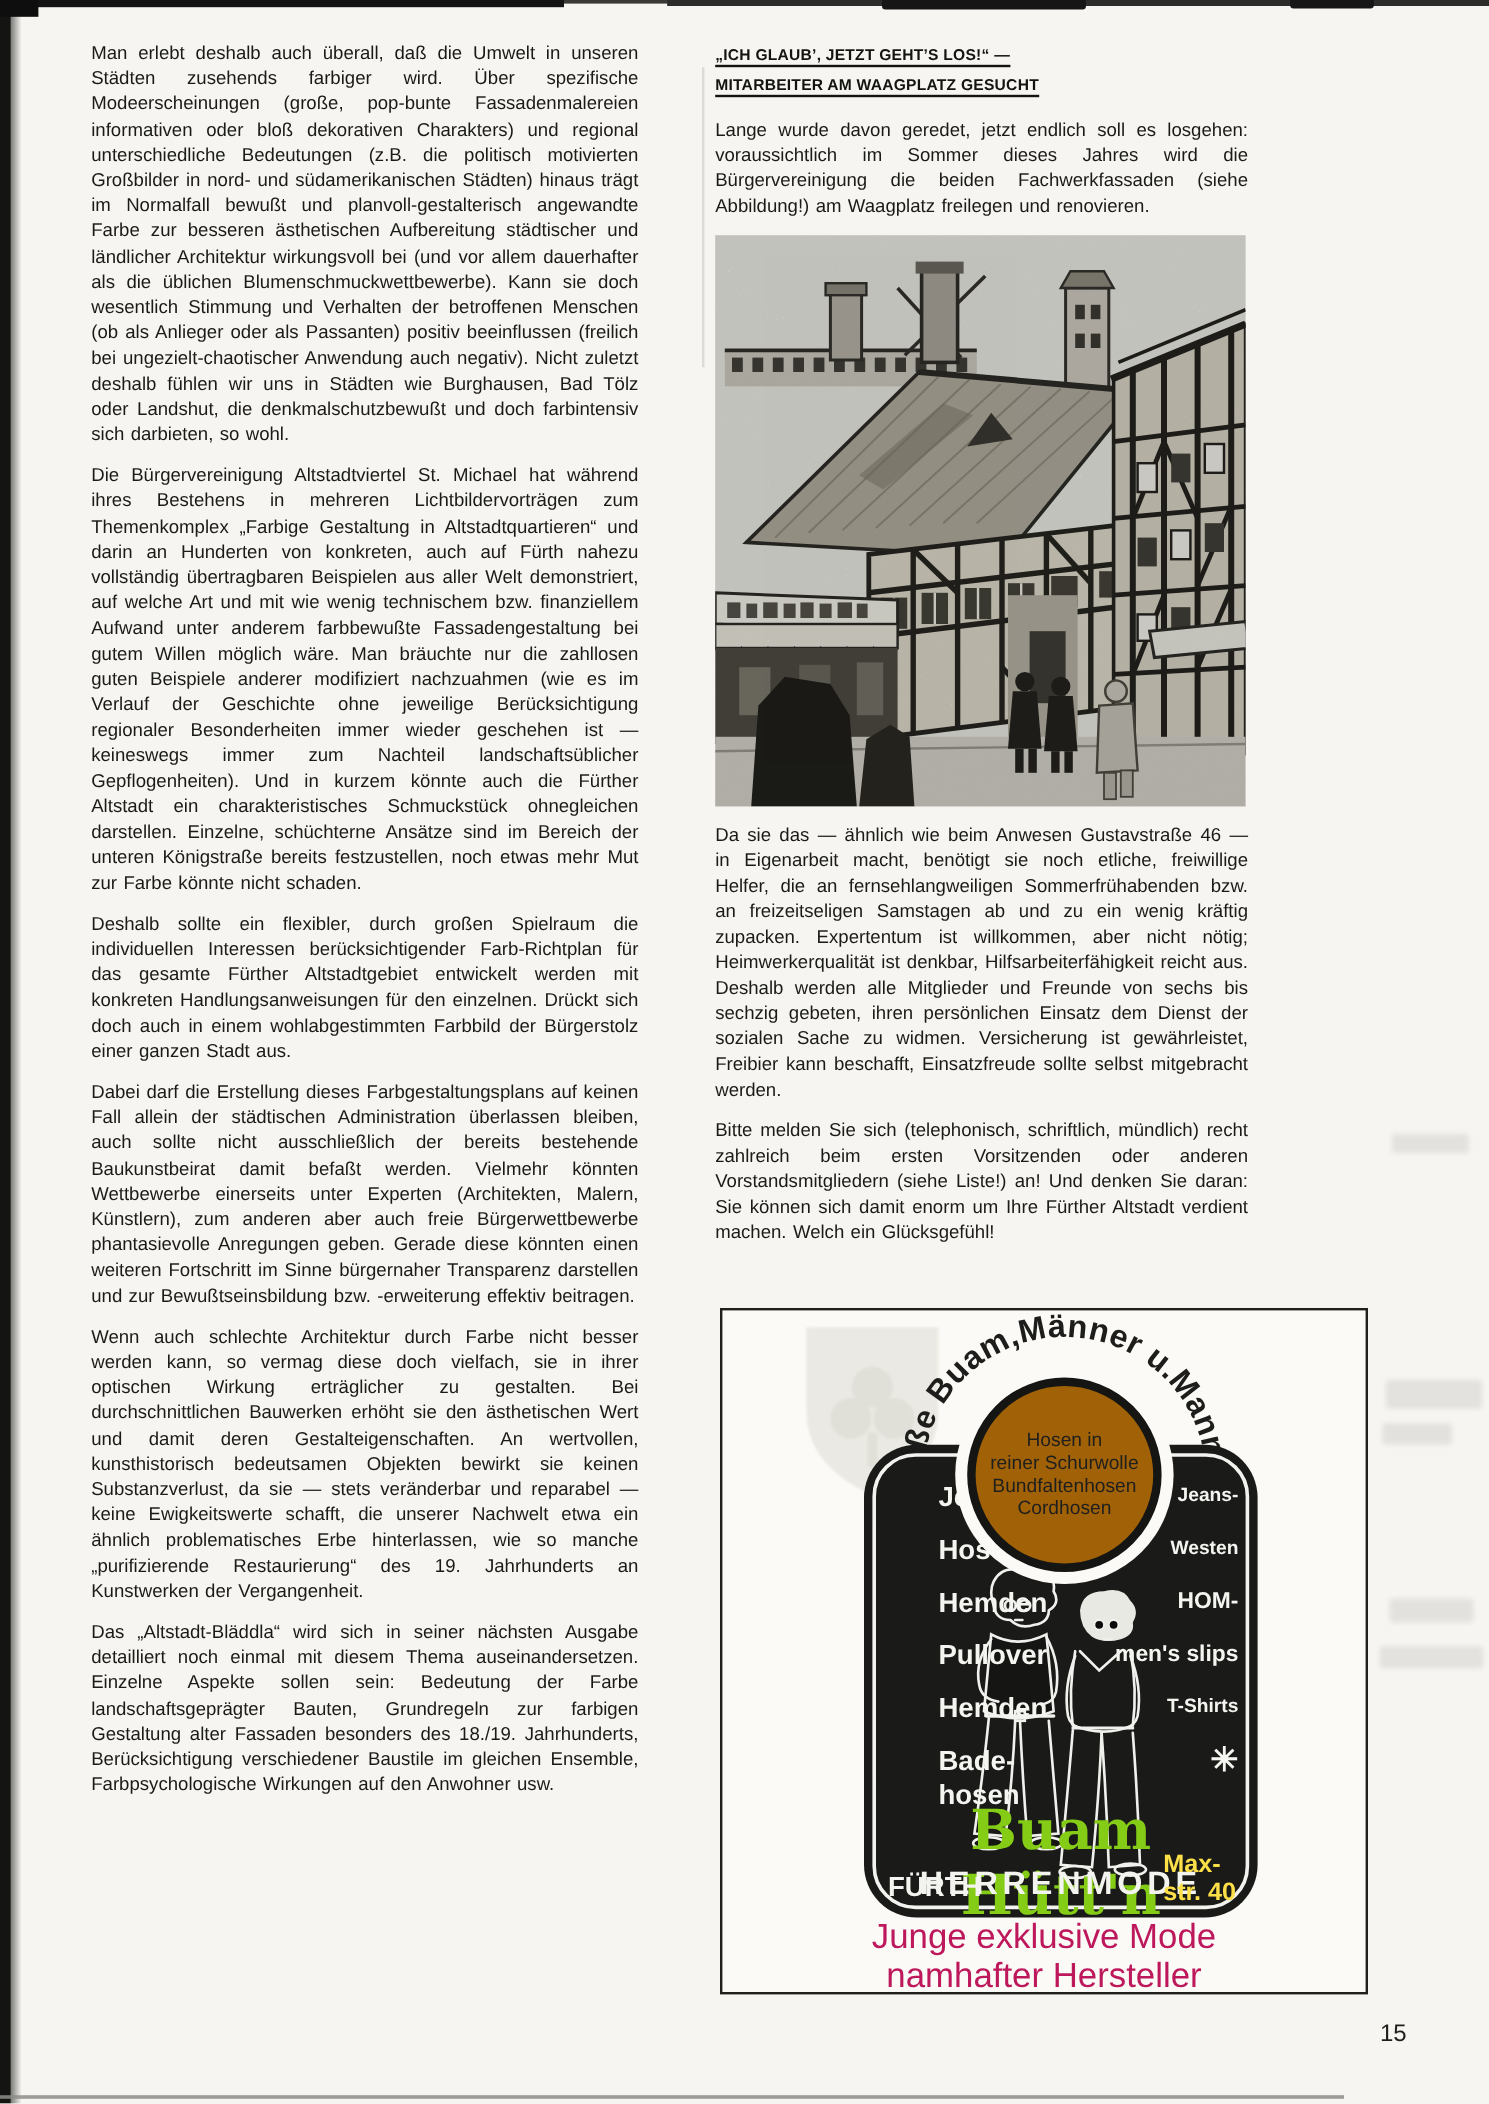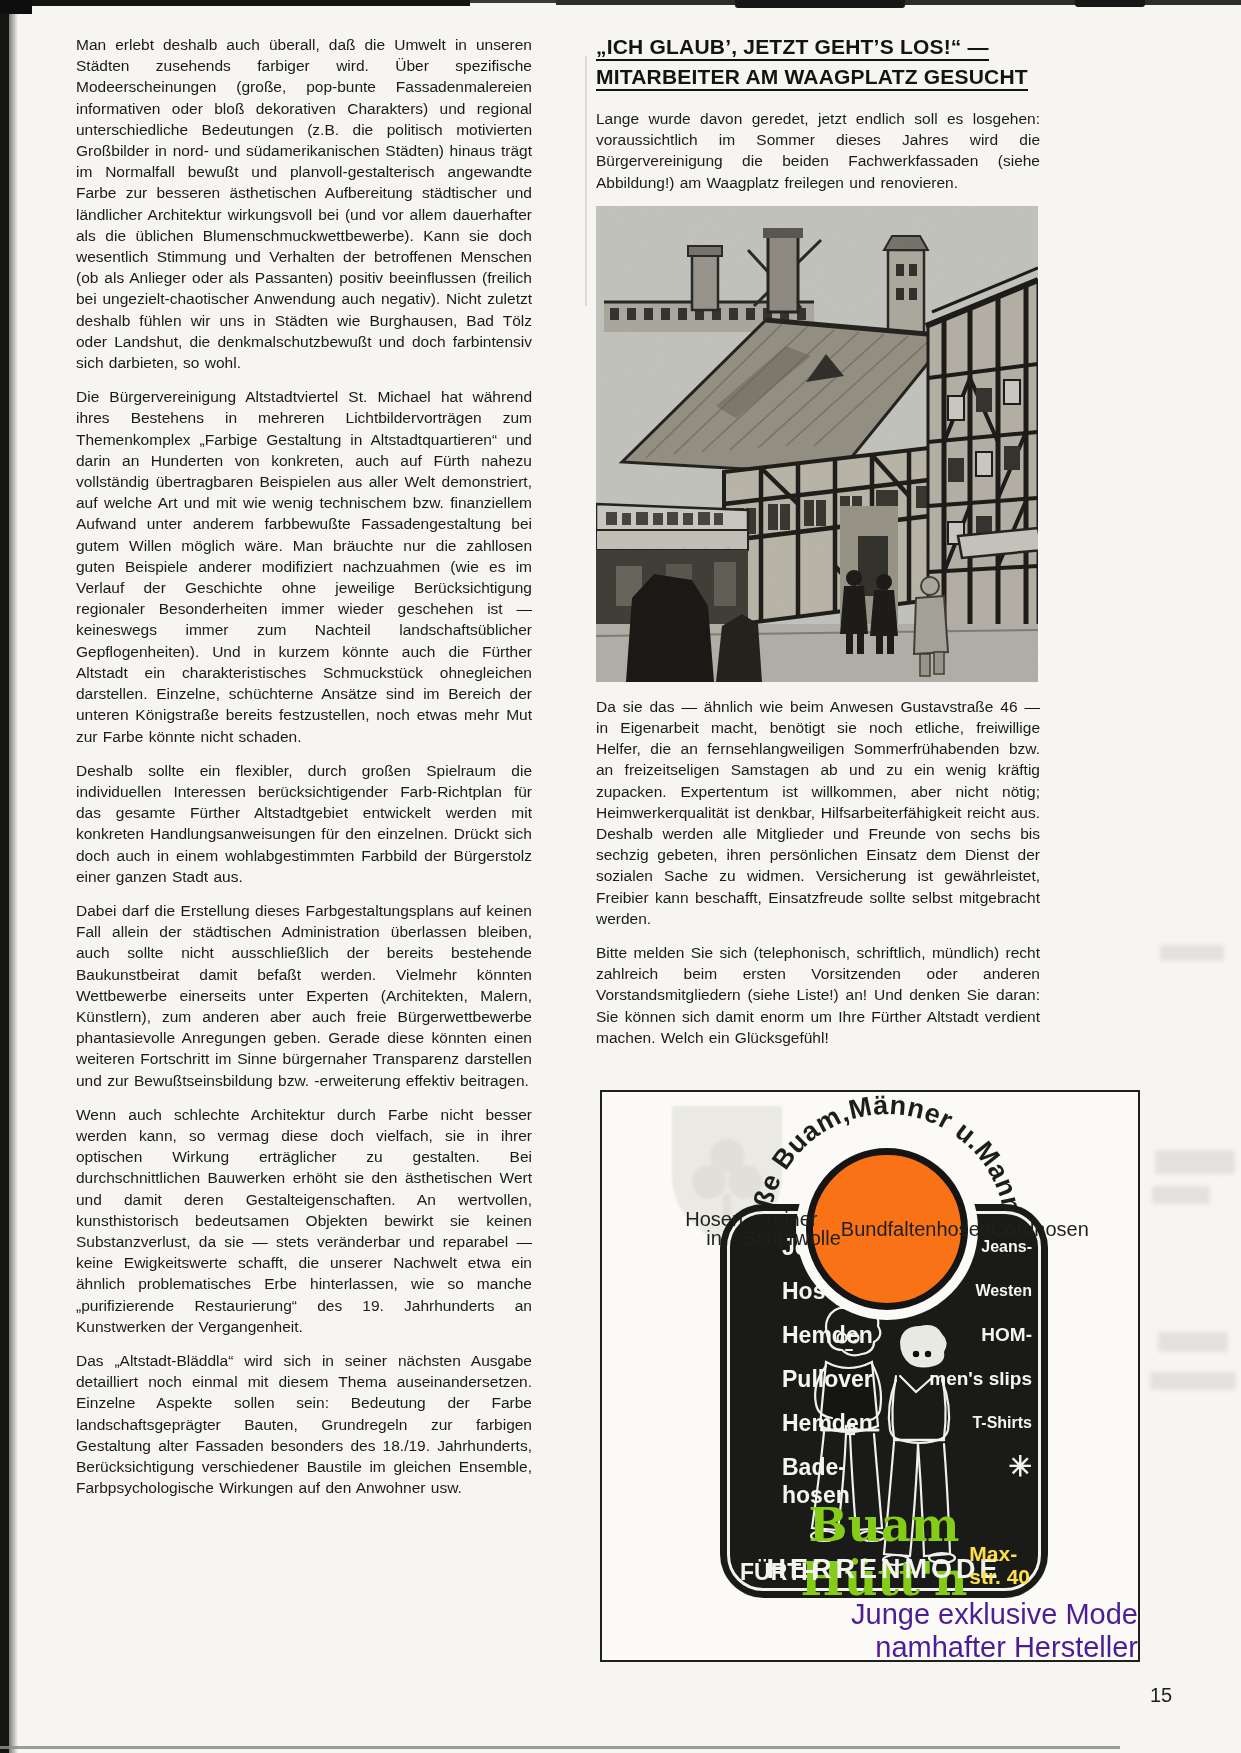--- a/index.html
+++ b/index.html
@@ -30,56 +30,56 @@
   
   .col-left{position:absolute;left:76px;top:34px;width:456px;}
   .col-right{position:absolute;left:596px;top:36px;width:444px;}
   p.bt{
     font-size:15.5px;line-height:21.2px;text-align:justify;
     margin:0 0 13px 0;color:#1a1a18;word-spacing:1px;
   }
   h2.headline{margin:0 0 12px 0;font-size:17.5px;line-height:1;}
   h2.headline .hl{
     display:inline-block;font-weight:bold;color:#131311;letter-spacing:.2px;
-    border-bottom:2.5px solid #131311;padding-bottom:2px;margin-bottom:5px;font-size:21px;
+    border-bottom:2.5px solid #131311;padding-bottom:2px;margin-bottom:5px;font-size:13px;
   }
   
   .photo{width:442px;height:476px;margin:8px 0 14px 0;position:relative;background:#e8e7e1;}
   .photo svg{display:block;}
   
   .ad{position:absolute;left:600px;top:1090px;width:540px;height:572px;
       border:2.5px solid #1f1f1d;background:#fbfaf6;box-sizing:border-box;}
   .ad-ghost-crest{position:absolute;left:50px;top:4px;opacity:.55;filter:blur(1px);}
   .ad-arc{position:absolute;left:0;top:0;width:540px;height:320px;pointer-events:none;}
   .ad-shield{position:absolute;left:118px;top:112px;width:328px;height:394px;
       background:#1a1a18;border-radius:44px;overflow:hidden;}
   .ad-shield-inner{position:absolute;left:7px;top:7px;right:7px;bottom:7px;
       border:3.5px solid #f2f2ee;border-radius:36px;pointer-events:none;}
   .ad-circle{position:absolute;left:204px;top:56px;width:162px;height:162px;box-sizing:border-box;
-      background:#f97316;border:7px solid #151513;border-radius:50%;
+      background:#a16207;border:7px solid #151513;border-radius:50%;
       box-shadow:0 0 0 10px #fbfaf6;
-      display:flex;flex-direction:row;align-items:center;justify-content:center;
-      text-align:center;font-size:20px;line-height:19px;color:#1f1f1d;z-index:3;}
+      display:flex;flex-direction:column;align-items:center;justify-content:center;
+      text-align:center;font-size:16px;line-height:19px;color:#1f1f1d;z-index:3;}
   .ad-list-left{position:absolute;left:18px;top:30px;z-index:2;}
   .ad-list-left .it{font-size:23px;font-weight:bold;color:#f4f4f0;line-height:27px;margin-bottom:17px;margin-left:44px;}
   .ad-list-left .it.tight{margin-bottom:1px;}
   .ad-list-right{position:absolute;right:16px;top:30px;text-align:right;z-index:2;}
   .ad-list-right .it{font-size:16px;font-weight:bold;color:#f4f4f0;line-height:26px;margin-bottom:18px;}
   .ad-list-right .it.small{font-size:19px;}
   .ad-list-right .it.star{font-size:28px;margin-top:4px;}
   .ad-men{position:absolute;left:56px;top:94px;z-index:1;}
   .ad-brand{position:absolute;left:0;right:0;top:294px;text-align:center;z-index:4;
       font-family:"DejaVu Serif",serif;font-weight:bold;font-size:46px;color:#84cc16;}
   .ad-sub{position:absolute;left:0;right:0;top:350px;text-align:center;z-index:4;
       font-size:27px;font-weight:bold;letter-spacing:4px;color:#f3f3ef;}
   .ad-city{position:absolute;left:20px;bottom:12px;font-size:23px;font-weight:bold;color:#f3f3ef;z-index:4;}
   .ad-addr{position:absolute;right:18px;bottom:10px;font-size:21px;font-weight:bold;
       line-height:23px;color:#fde047;z-index:4;}
-  .ad-tagline{position:absolute;left:0;right:0;top:506px;text-align:right;
-      font-size:29px;line-height:33px;color:#4c1d95;}
+  .ad-tagline{position:absolute;left:0;right:0;top:506px;text-align:center;
+      font-size:29px;line-height:33px;color:#be185d;}
   .page-number{position:absolute;left:1150px;top:1684px;font-size:20px;color:#1e1e1c;}
 </style>
 </head>
 <body>
 
 <div>
 
   <div class="scan-edge"></div>
   <div class="scan-edge-fade"></div>
   <div class="top-bar1"></div>

